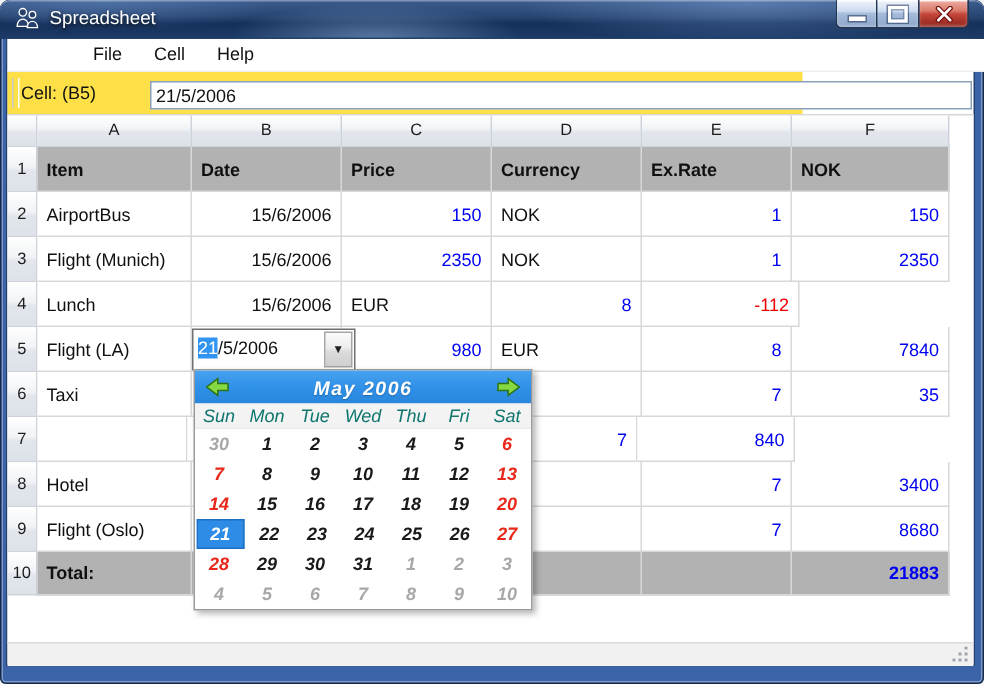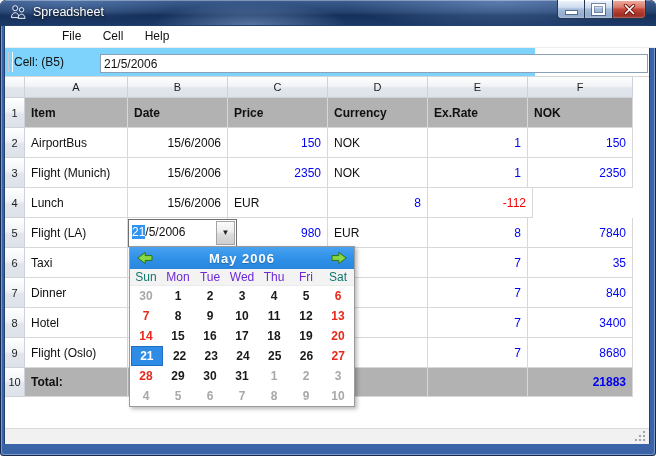--- a/index.html
+++ b/index.html
@@ -30,21 +30,21 @@
     box-shadow:0 0 0 1px rgba(30,50,90,.55);}
   .glyph-max{display:block;width:9px;height:7px;border:2px solid #fff;
     box-shadow:0 0 0 1px rgba(30,50,90,.55), inset 0 0 0 1px rgba(30,50,90,.35);}
   
   .content{position:absolute;left:5px;top:26px;width:644px;height:417px;background:#fff;
     box-shadow:0 0 0 1px #23406f;}
   .menubar{position:absolute;left:0;top:0;width:644px;height:21px;background:#fff;
     border-bottom:1px solid #ededed;font-size:12px;color:#111;padding-left:43px;}
   .menu-item{display:inline-block;padding:3px 9px;margin-top:0;}
   .menu-item:first-child{margin-left:5px;}
-  .toolbar{position:absolute;left:0;top:22px;width:530px;height:28px;background:#7dd3fc;}
+  .toolbar{position:absolute;left:0;top:22px;width:530px;height:28px;background:#fde047;}
   .tb-grip{position:absolute;left:3px;top:4px;width:3px;height:20px;
     border-left:1px solid #c9c9c9;border-right:1px solid #ffffff;}
   .tb-label{position:absolute;left:9px;top:7px;font-size:12px;color:#111;}
   .tb-input{position:absolute;left:95px;top:6px;width:540px;height:17px;border:1px solid #8aa0b8;
     font-family:"Liberation Sans",sans-serif;font-size:12px;color:#111;padding:0 3px;outline:none;}
   
   .sheet{position:absolute;left:0;top:50px;width:644px;height:352px;background:#fff;overflow:hidden;
     border-top:1px solid #d6d6d6;}
   .srow{display:flex;}
   .hcell{box-sizing:border-box;background:linear-gradient(180deg,#ffffff 0%,#f1f3f6 45%,#e2e6ec 55%,#dde2e9 100%);
@@ -65,27 +65,27 @@
   .combo{position:absolute;left:128px;top:219px;width:109px;height:28px;box-sizing:border-box;
     background:#fff;border:1px solid #707070;z-index:5;}
   .combo-text{position:absolute;left:3px;top:5px;font-size:12px;color:#101010;}
   .combo-sel{background:#3094f0;color:#fff;}
   .combo-btn{position:absolute;right:1px;top:1px;bottom:1px;width:19px;box-sizing:border-box;
     background:linear-gradient(180deg,#fbfbfb 0%,#ececec 45%,#dcdcdc 55%,#cfcfcf 100%);
     border:1px solid #a5a5a5;display:flex;align-items:center;justify-content:center;}
   .combo-arrow{font-size:8px;color:#222;line-height:1;}
   
   .calendar{position:absolute;left:129px;top:246px;width:226px;box-sizing:border-box;background:#fff;
-    border:1px solid #9a9a9a;box-shadow:2px 2px 4px rgba(0,0,0,.28);z-index:6;}
+    border:1px solid #9a9a9a;box-shadow:2px 2px 4px rgba(0,0,0,.28);z-index:6;font-style:italic;}
   .cal-header{height:22px;background:linear-gradient(180deg,#49a2ef 0%,#2f91e8 50%,#2a86dd 100%);
     display:flex;align-items:center;justify-content:space-between;padding:0 5px;}
   .cal-title{color:#fff;font-weight:bold;font-size:13px;letter-spacing:1px;text-shadow:0 1px 1px rgba(0,0,0,.25);}
   .cal-nav{width:20px;height:16px;display:flex;align-items:center;justify-content:center;cursor:default;}
   .cal-weekdays{display:flex;height:16px;background:#f3f3f3;border-bottom:1px solid #ebebeb;}
-  .cal-wd{flex:1;display:flex;align-items:center;justify-content:center;font-size:12px;color:#6d28d9;}
+  .cal-wd{flex:1;display:flex;align-items:center;justify-content:center;font-size:12px;color:#0f766e;}
   .cal-wd.red{color:#0f766e;}
   .cal-grid-row{display:flex;height:20px;}
   .cal-day{flex:1;display:flex;align-items:center;justify-content:center;
     font-size:12px;font-weight:600;color:#1a1a1a;}
   .cal-day.red{color:#e8281a;}
   .cal-day.dim{color:#a8a8a8;}
   .cal-day.sel{background:#2e8ce6;color:#fff;box-shadow:inset 0 0 0 1px #1d6fc2;margin:0 1px;}
 </style>
 </head>
 <body>
@@ -192,21 +192,20 @@
           <div class="hcell" style="width: 20px; height: 30px;">6</div>
           <div class="cell" style="width: 103px; height: 30px;">Taxi</div>
           <div class="cell a-right" style="width: 100px; height: 30px;"></div>
           <div class="cell a-right" style="width: 100px; height: 30px;"></div>
           <div class="cell" style="width: 100px; height: 30px;"></div>
           <div class="cell a-right v-blue" style="width: 100px; height: 30px;">7</div>
           <div class="cell a-right v-blue" style="width: 105px; height: 30px;">35</div>
         </div>
         <div class="srow">
           <div class="hcell" style="width: 20px; height: 30px;">7</div>
-          <div class="cell" style="width: 103px; height: 30px;">Dinner</div>
           <div class="cell a-right" style="width: 100px; height: 30px;"></div>
           <div class="cell a-right" style="width: 100px; height: 30px;"></div>
           <div class="cell" style="width: 100px; height: 30px;"></div>
           <div class="cell a-right v-blue" style="width: 100px; height: 30px;">7</div>
           <div class="cell a-right v-blue" style="width: 105px; height: 30px;">840</div>
         </div>
         <div class="srow">
           <div class="hcell" style="width: 20px; height: 30px;">8</div>
           <div class="cell" style="width: 103px; height: 30px;">Hotel</div>
           <div class="cell a-right" style="width: 100px; height: 30px;"></div>

